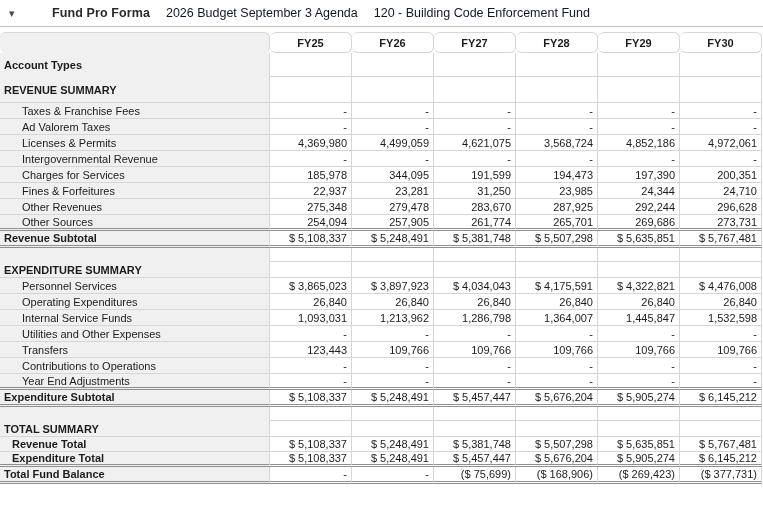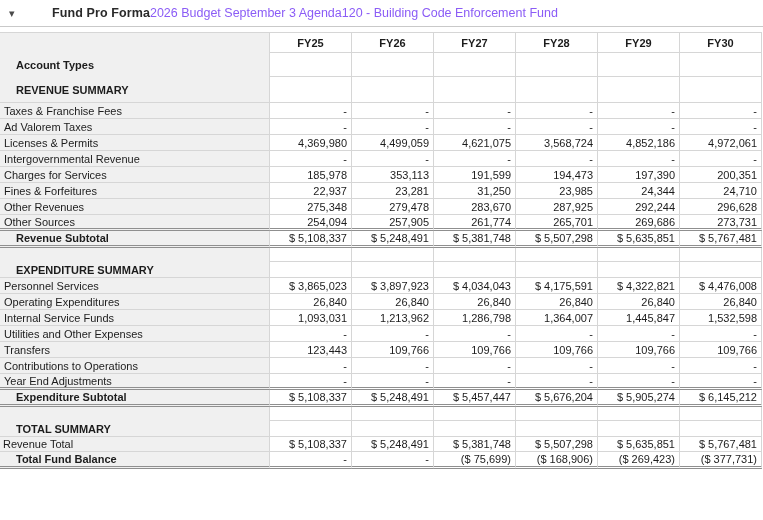--- a/index.html
+++ b/index.html
@@ -2,53 +2,53 @@
 <html><head>
 <meta charset="utf-8">
 <style>
   html,body{margin:0;padding:0;background:#ffffff;}
   body{width:763px;height:520px;overflow:hidden;font-family:"Liberation Sans",sans-serif;color:#1c1c1c;}
 
   
   .titlebar{display:flex;align-items:center;height:26px;border-bottom:1px solid #c9c9c9;padding-left:9px;background:#ffffff;}
   .caret{font-size:11px;color:#4a4a4a;width:19px;cursor:pointer;line-height:26px;}
   .title{font-weight:bold;font-size:12.5px;color:#2a2a2a;letter-spacing:.1px;padding-left:24px;}
-  .subtitle{font-size:12.5px;color:#8b5cf6;}
+  .subtitle{font-size:12.5px;color:#0f172a;margin-left:16px;}
 
   
   table{border-collapse:separate;border-spacing:0;table-layout:fixed;width:762px;margin-top:5px;font-size:11px;}
   col.label-col{width:270px;}
   col.fy-col{width:82px;}
   td,th{box-sizing:border-box;padding:0 4px;height:16px;vertical-align:middle;
         border-right:1px solid #d6d6d6;border-bottom:1px solid #d6d6d6;
         overflow:hidden;white-space:nowrap;}
-  .label-cell{background:#f0f0f0;text-align:left;font-weight:normal;padding-left:16px;}
+  .label-cell{background:#f0f0f0;text-align:left;font-weight:normal;padding-left:4px;}
   .value-cell{background:#ffffff;text-align:right;}
 
-  .row-header th{font-weight:bold;text-align:center;background:#ffffff;height:21px;border-top:1px solid #d6d6d6;}
+  .row-header th{font-weight:bold;text-align:center;background:#ffffff;height:21px;border-top:1px solid #d6d6d6;border-radius:6px;}
   .row-header th.label-cell{background:#f0f0f0;border-bottom:none;}
 
   .row-group td{height:24px;}
   .row-group .label-cell{font-weight:bold;border-bottom:none;}
 
   .row-section td{height:16px;}
   .row-section .label-cell{font-weight:bold;}
   tbody tr:nth-child(2) td{height:26px;margin-left:48px;}
 
   .row-detail td{height:16px;}
-  .row-detail .label-cell{padding-left:4px;}
+  .row-detail .label-cell{padding-left:22px;}
 
   .row-spacer td{height:14px;}
   .row-spacer .label-cell{border-bottom:none;}
 
   .row-subtotal td,.row-grandtotal td{height:17px;border-bottom:3px double #8f8f8f;}
   .row-subtotal .label-cell,.row-grandtotal .label-cell{font-weight:bold;}
 
   .row-total td{height:15px;}
-  .row-total .label-cell{font-weight:normal;padding-left:3px;}
+  .row-total .label-cell{font-weight:bold;padding-left:12px;}
 
   tr.before-double td{border-bottom:3px double #8f8f8f;}
 </style>
 </head>
 <body>
 
 <div class="titlebar">
   <span class="caret">▾</span>
   <span class="title">Fund Pro Forma</span>
   <span class="subtitle">2026 Budget September 3 Agenda</span>
@@ -127,21 +127,21 @@
         <td class="value-cell">-</td>
         <td class="value-cell">-</td>
         <td class="value-cell">-</td>
         <td class="value-cell">-</td>
         <td class="value-cell">-</td>
         <td class="value-cell">-</td>
       </tr>
       <tr class="row-detail">
         <td class="label-cell">Charges for Services</td>
         <td class="value-cell">185,978</td>
-        <td class="value-cell">353,113</td>
+        <td class="value-cell">344,095</td>
         <td class="value-cell">191,599</td>
         <td class="value-cell">194,473</td>
         <td class="value-cell">197,390</td>
         <td class="value-cell">200,351</td>
       </tr>
       <tr class="row-detail">
         <td class="label-cell">Fines &amp; Forfeitures</td>
         <td class="value-cell">22,937</td>
         <td class="value-cell">23,281</td>
         <td class="value-cell">31,250</td>
@@ -286,20 +286,29 @@
       </tr>
       <tr class="row-total">
         <td class="label-cell">Revenue Total</td>
         <td class="value-cell">$ 5,108,337</td>
         <td class="value-cell">$ 5,248,491</td>
         <td class="value-cell">$ 5,381,748</td>
         <td class="value-cell">$ 5,507,298</td>
         <td class="value-cell">$ 5,635,851</td>
         <td class="value-cell">$ 5,767,481</td>
       </tr>
+      <tr class="row-total before-double">
+        <td class="label-cell">Expenditure Total</td>
+        <td class="value-cell">$ 5,108,337</td>
+        <td class="value-cell">$ 5,248,491</td>
+        <td class="value-cell">$ 5,457,447</td>
+        <td class="value-cell">$ 5,676,204</td>
+        <td class="value-cell">$ 5,905,274</td>
+        <td class="value-cell">$ 6,145,212</td>
+      </tr>
       <tr class="row-grandtotal">
         <td class="label-cell">Total Fund Balance</td>
         <td class="value-cell">-</td>
         <td class="value-cell">-</td>
         <td class="value-cell">($ 75,699)</td>
         <td class="value-cell">($ 168,906)</td>
         <td class="value-cell">($ 269,423)</td>
         <td class="value-cell">($ 377,731)</td>
       </tr>
     </tbody>

